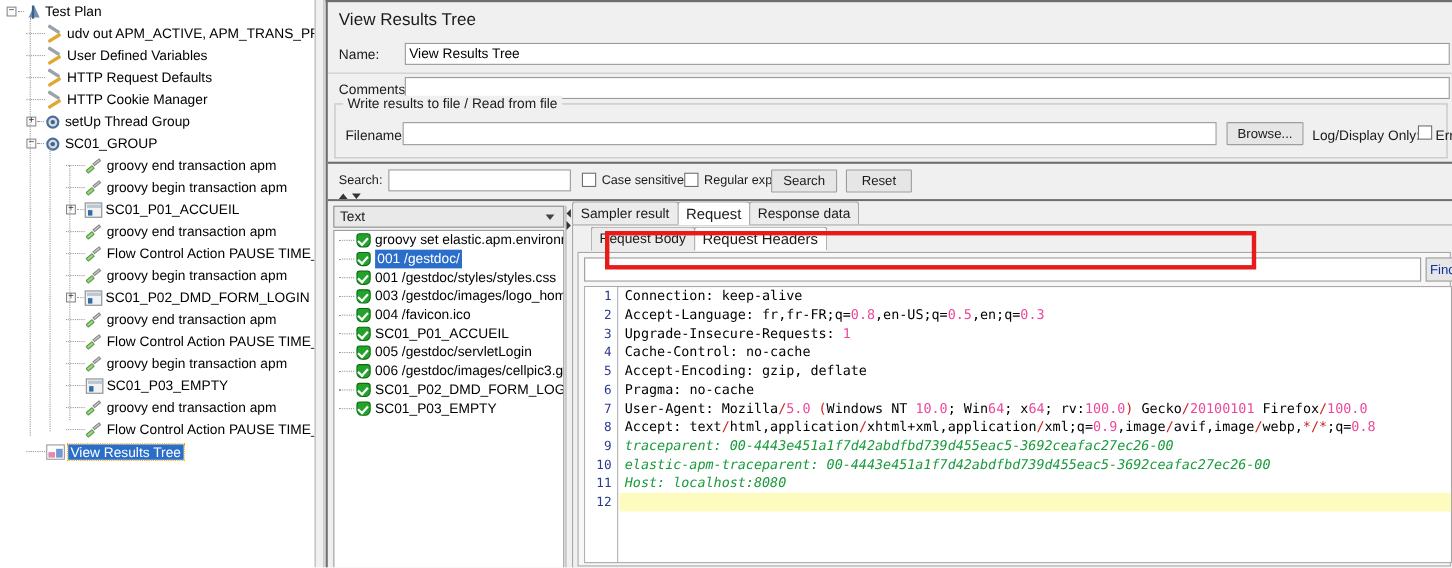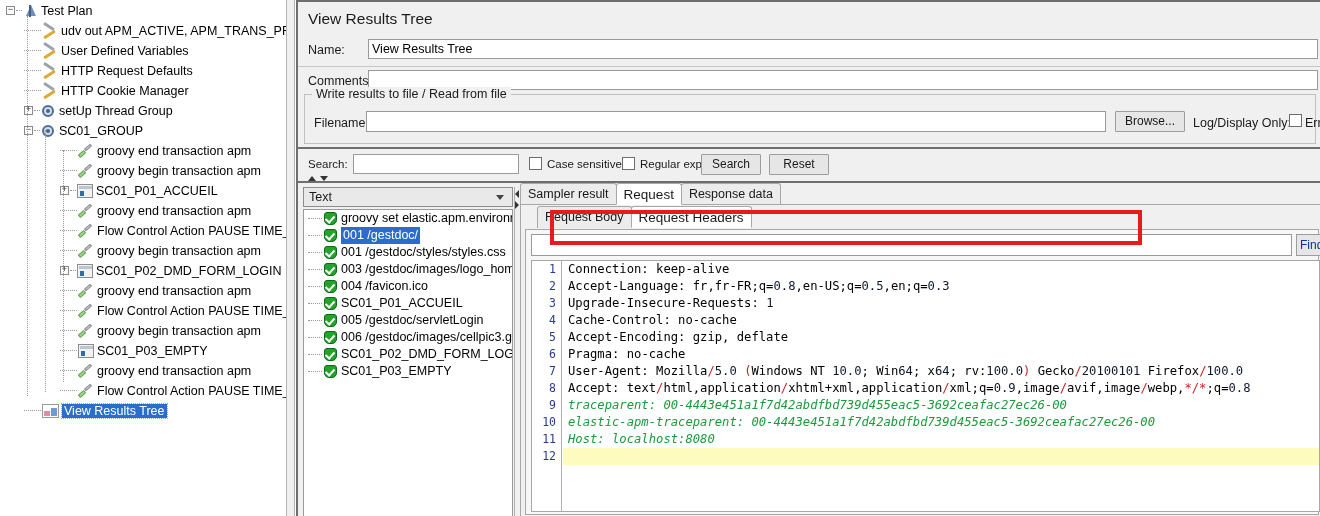--- a/index.html
+++ b/index.html
@@ -169,21 +169,21 @@
     background:#ffffff; border:1px solid #a8a8a8; box-sizing:border-box; overflow:hidden;}
   #gutter { position:absolute; left:0; top:0; width:30px; height:252px;
     background:#ffffff; border-right:1px solid #b0b0b0; box-sizing:border-box;}
   .gnum { height:17px; line-height:17px; text-align:right; padding-right:5px;
     font-family:"DejaVu Sans Mono", monospace; font-size:11.5px; color:#2b3a8f; }
   #code { position:absolute; left:31px; top:0; width:758px; height:252px; overflow:hidden;}
   .cline { height:17px; line-height:17px; white-space:nowrap;
     font-family:"DejaVu Sans Mono", monospace; font-size:12.2px; padding-left:5px; color:#000;}
   .cline.cur { background:#fdfbbd; }
   .k  { color:#000000; }
-  .num{ color:#0f172a; }
+  .num{ color:#ec4899; }
   .gr { color:#1a9a3c; font-style:italic; }
   .pn { color:#cc2222; }
 
   
   #redbox { position:absolute; left:252px; top:208px; width:592px; height:35px;
      border:4px solid #e81b1b; box-sizing:border-box; z-index:20; pointer-events:none;}
 </style>
 </head>
 <body>
 

